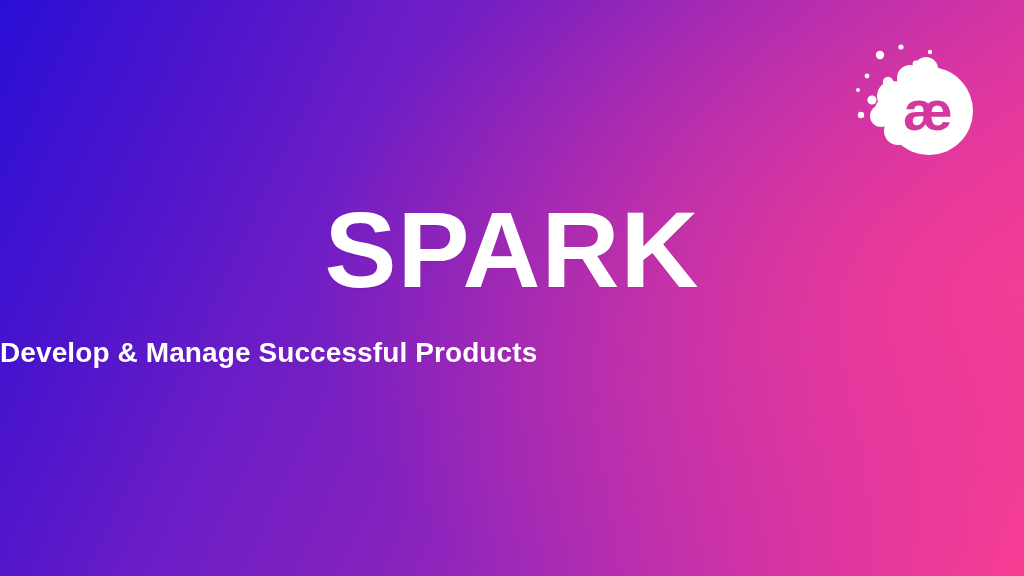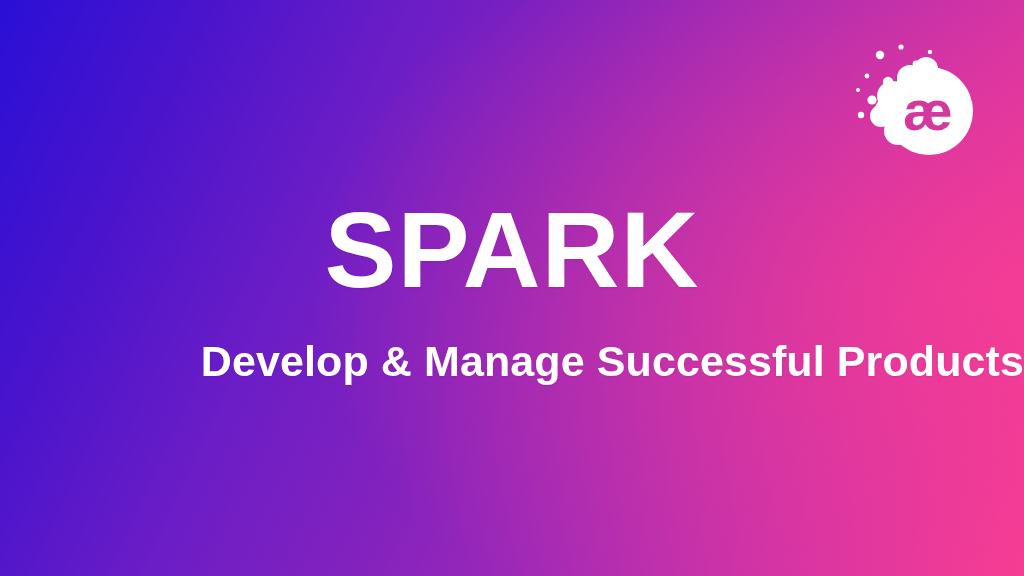--- a/index.html
+++ b/index.html
@@ -68,24 +68,24 @@
     line-height: 1.0;
     text-shadow: 0 1px 2px rgba(60,0,90,0.10);
   }
   .subtitle {
     margin: 0;
     padding: 0;
     position: absolute;
     top: 336px;
     left: 0;
     width: 1024px;
-    text-align: right;
+    text-align: left;
     color: #FFFFFF;
     font-family: "Liberation Sans", sans-serif;
-    font-size: 43px;
+    font-size: 28px;
     font-weight: bold;
     letter-spacing: 0.1px;
     line-height: 1.2;
     text-shadow: 0 1px 2px rgba(60,0,90,0.10);
   }
 </style>
 </head>
 <body>
 
 <div id="slide">

